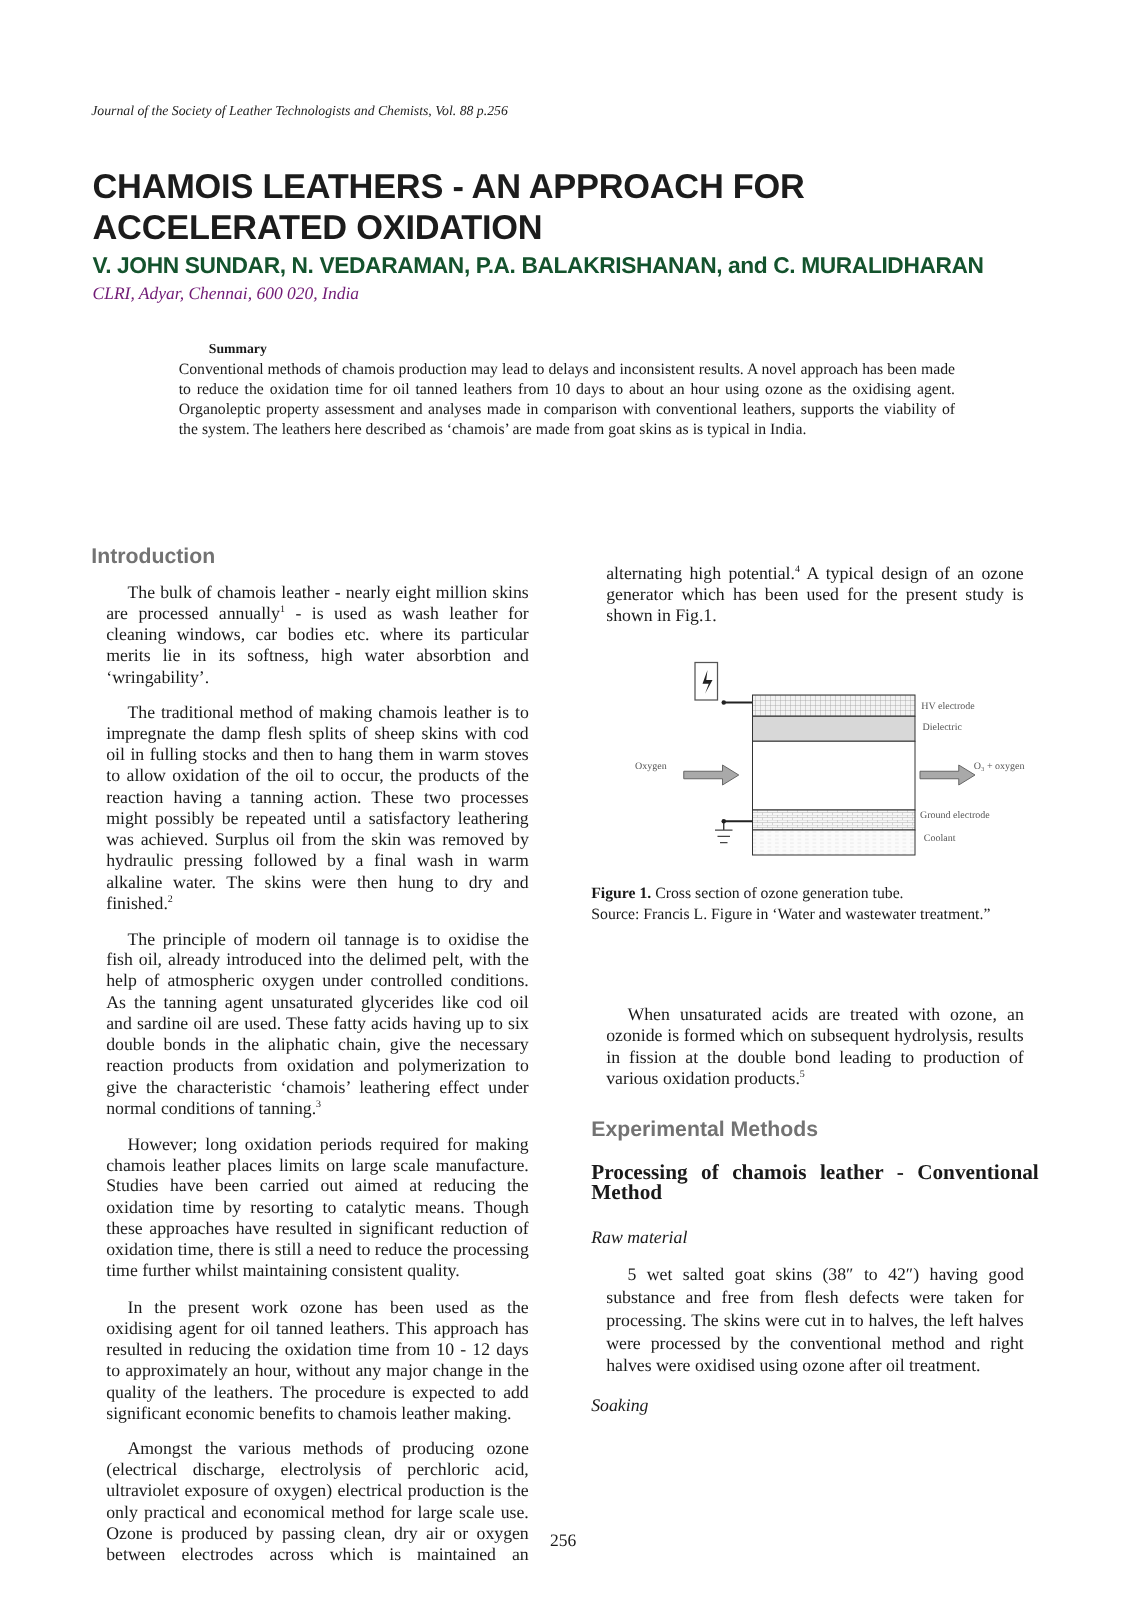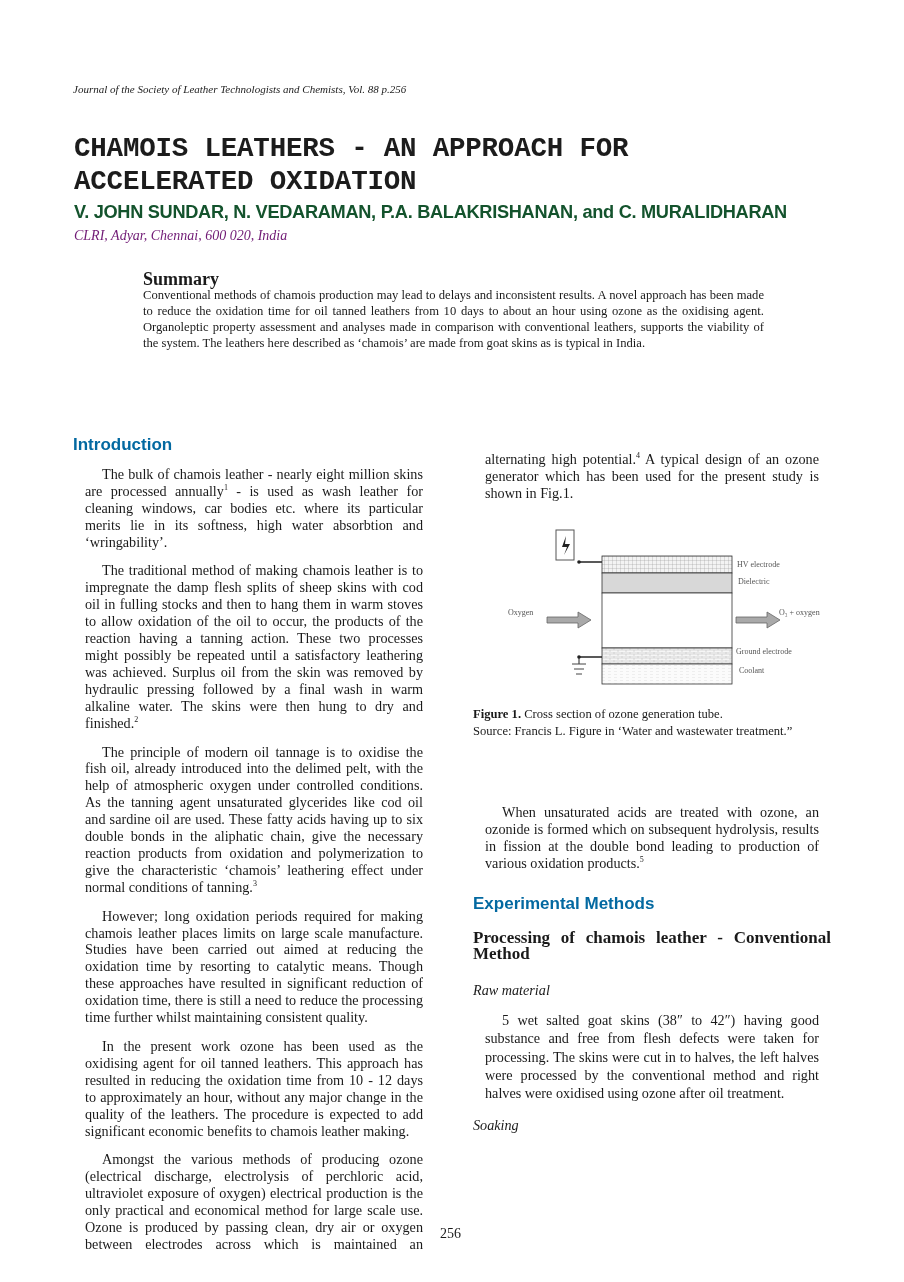--- a/index.html
+++ b/index.html
@@ -1,31 +1,31 @@
 <!DOCTYPE html>
 <html><head>
 <meta charset="utf-8">
 <style>
   html, body { margin:0; padding:0; background:#ffffff; }
   body { width:904px; height:1282px; position:relative; overflow:hidden; color:#1a1a1a;
          font-family:"Liberation Serif", serif; }
   .abs { position:absolute; }
   .running-head { left:73px; top:83px; font-size:11px; font-style:italic; color:#222; }
-  .title { left:74px; top:132px; width:760px; font-family:Liberation Mono, monospace; font-weight:bold;
+  .title { left:74px; top:132px; width:760px; font-family:Liberation Sans, sans-serif; font-weight:bold;
            font-size:27.5px; line-height:33px; color:#1c1c1c; letter-spacing:-0.2px; }
   .authors { left:74px; top:202px; font-family:"Liberation Sans", sans-serif; font-weight:bold; font-size:18.2px;
              color:#14532d; letter-spacing:-0.3px; white-space:nowrap; }
   .affil { left:74px; top:228px; font-size:14px; font-style:italic; color:#701a75; }
   .summary { left:143px; top:272px; width:621px; font-size:12.6px; line-height:15.9px; }
-  .summary-head { font-weight:bold; font-size:18px; }
+  .summary-head { font-weight:bold; font-size:11px;margin-left:24px; }
   .summary-text { text-align:justify; text-align-last:left; }
   .col { width:362px; font-size:14.2px; line-height:16.9px; text-align:justify; }
   .col p { margin:12px; text-indent:17px; }
   .col p.noindent { text-indent:0; }
-  .h2 { font-family:"Liberation Sans", sans-serif; font-weight:bold; font-size:17px; color:#0369a1; }
+  .h2 { font-family:"Liberation Sans", sans-serif; font-weight:bold; font-size:17px; color:#737373; }
   .h3 { font-weight:bold; font-size:17px; }
   .h4 { font-style:italic; font-size:14.2px; }
   sup { font-size:8px; line-height:0; vertical-align:super; }
   .caption { left:473px; top:706px; width:370px; font-size:12.6px; line-height:16.5px; }
   .page-num { left:440px; top:1226px; font-size:14px; }
   svg text { font-family:"Liberation Serif", serif; }
 </style>
 </head>
 <body>
 

